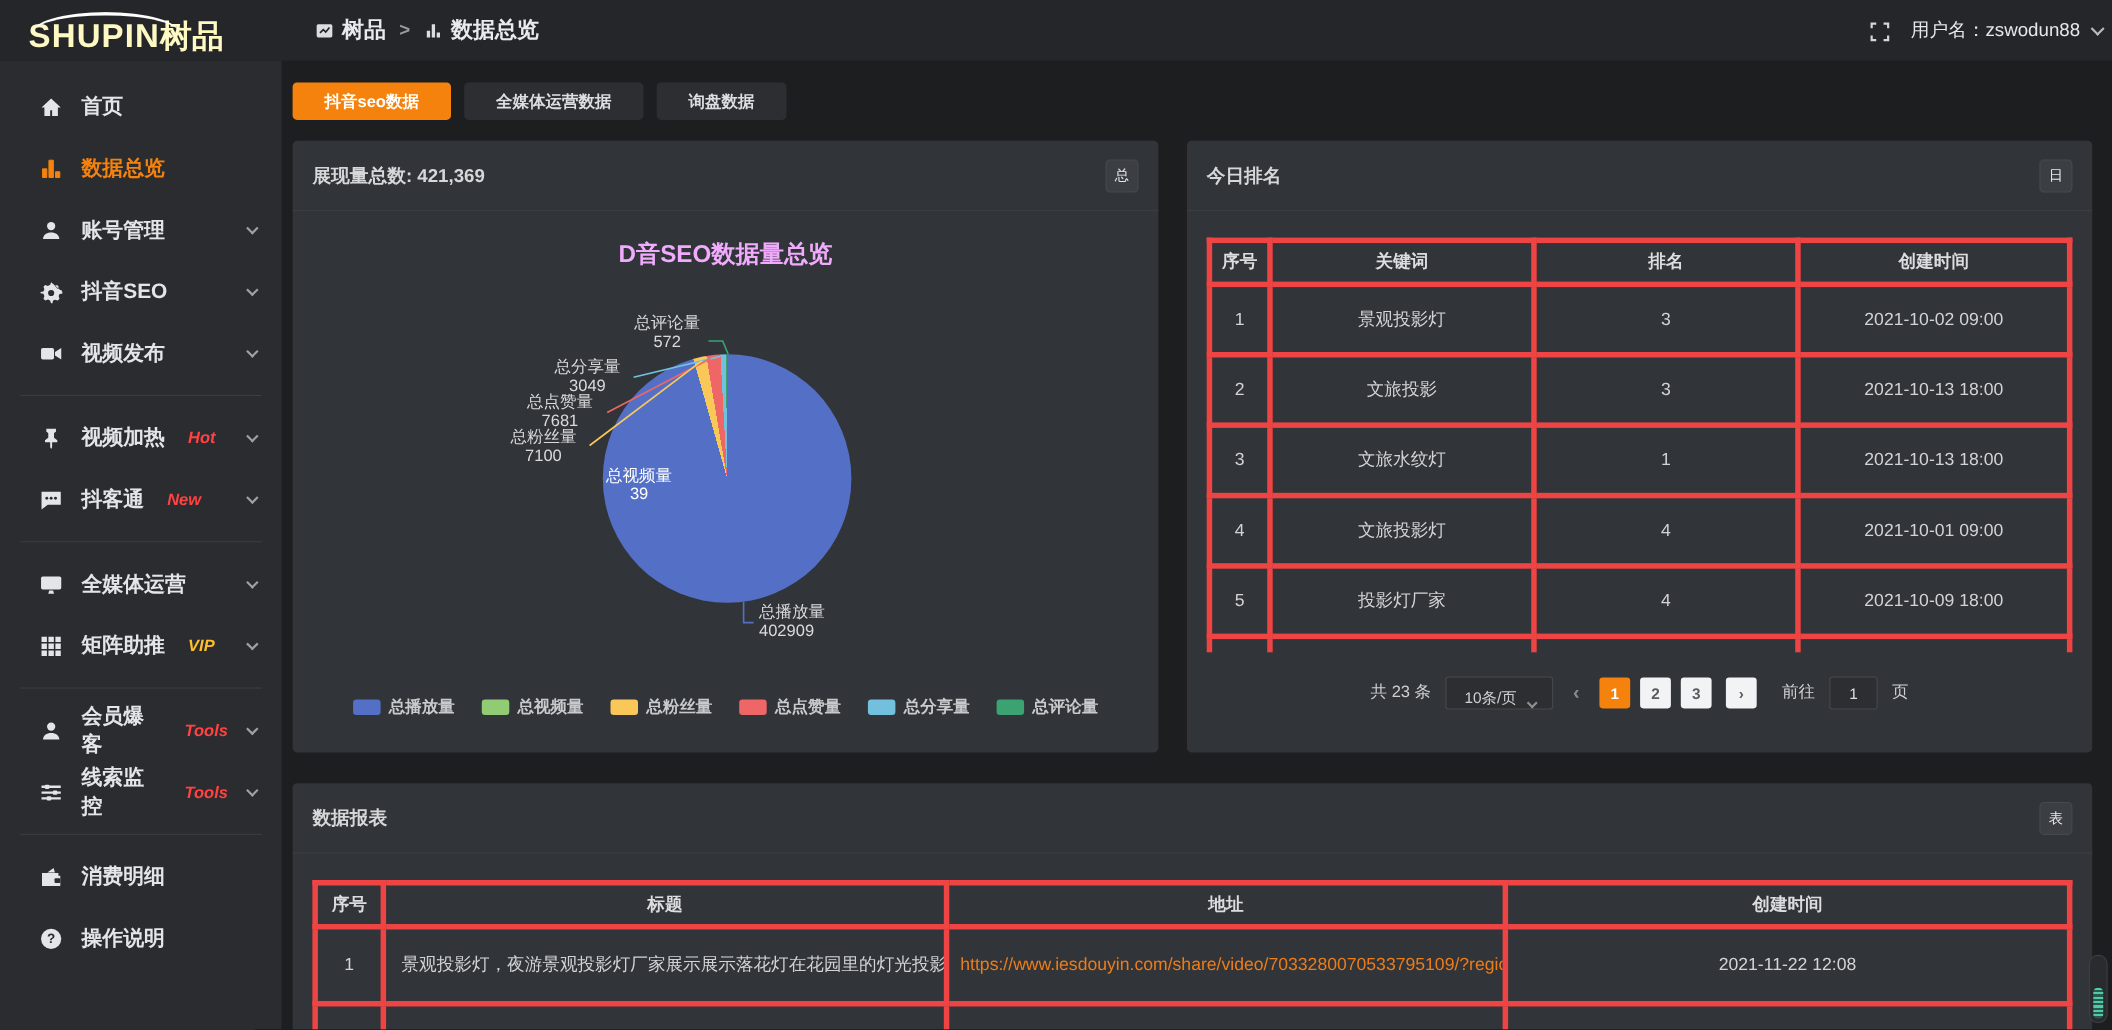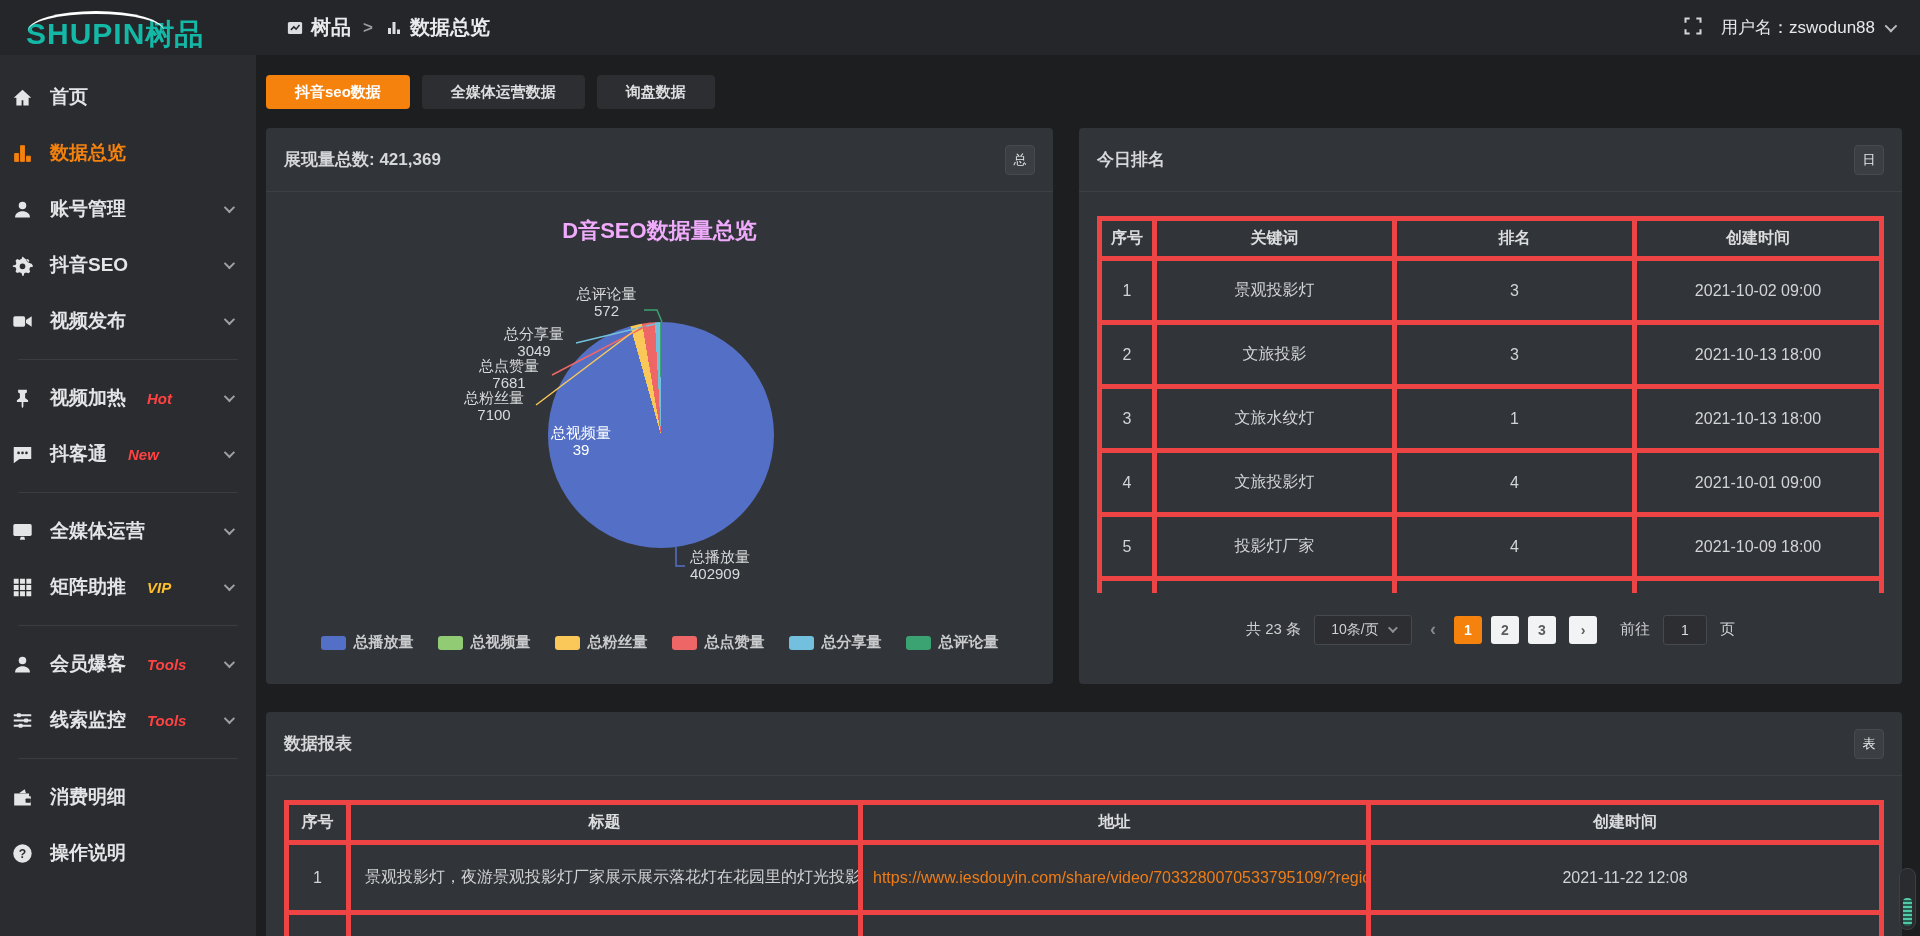--- a/index.html
+++ b/index.html
@@ -2,36 +2,36 @@
 <html><head>
 <meta charset="utf-8">
 <style>
   * { margin:0; padding:0; box-sizing:border-box; }
   html,body { width:1920px; height:936px; }
   body { font-family:"Liberation Sans","DejaVu Sans",sans-serif; background:#1d1e20; overflow:hidden; }
   .app { position:relative; width:1920px; height:936px; overflow:hidden; background:#1d1e20; }
 
   
   .topbar { position:absolute; left:0; top:0; right:0; height:55px; background:#242629; display:flex; align-items:center; z-index:10; }
-  .logo-wrap { width:256px; flex:none; padding-left:26px; position:relative; color:#14b8a6; display:flex; align-items:flex-end; cursor:pointer; }
+  .logo-wrap { width:256px; flex:none; padding-left:26px; position:relative; color:#fef9c3; display:flex; align-items:flex-end; cursor:pointer; }
   .logo-arc { position:absolute; left:28px; top:4px; width:136px; height:20px; border-top:3px solid #fff; border-radius:50% 50% 0 0 / 100% 100% 0 0; }
   .logo-en { font-size:30px; font-weight:800; letter-spacing:1px; line-height:1; padding-top:12px; }
   .logo-cn { font-size:29px; font-weight:800; line-height:1; }
   .breadcrumb { margin-left:30px; display:flex; align-items:center; font-size:20px; color:#e9eaec; font-weight:600; }
   .bc-item { display:flex; align-items:center; gap:7px; cursor:pointer; }
   .bc-sep { color:#9a9b9d; margin:0 12px; font-size:17px; font-weight:700; }
   .bc-icon svg { width:18px; height:18px; display:block; fill:#dcdde0; }
-  .topbar-right { margin-left:auto; display:flex; align-items:flex-start; gap:18px; padding-right:26px; color:#e6e7e9; }
+  .topbar-right { margin-left:auto; display:flex; align-items:flex-end; gap:18px; padding-right:10px; color:#e6e7e9; }
   .fullscreen-btn svg { width:20px; height:20px; display:block; stroke:#d5d6d8; }
   .user-wrap { display:flex; align-items:center; gap:10px; font-size:17px; cursor:pointer; }
   .chev { width:9px; height:9px; border-right:2px solid #b9babc; border-bottom:2px solid #b9babc; transform:rotate(45deg) translateY(-2px); display:inline-block; }
 
   
   .sidebar { position:absolute; left:0; top:55px; bottom:0; width:256px; background:#2a2c30; padding-top:14px; }
-  .side-item { height:56px; display:flex; align-items:center; gap:17px; padding:0 24px 0 12px; font-size:19px; font-weight:600; color:#e4e5e7; cursor:pointer; }
+  .side-item { height:56px; display:flex; align-items:center; gap:17px; padding:0 24px 0 36px; font-size:19px; font-weight:600; color:#e4e5e7; cursor:pointer; }
   .side-item.active { color:#f5820d; }
   .side-item.active .side-icon svg { fill:#f5820d; stroke:#f5820d; }
   .side-icon { width:21px; height:21px; flex:none; }
   .side-icon svg { width:21px; height:21px; display:block; fill:#e4e5e7; }
   .badge { font-style:italic; font-weight:700; font-size:15px; margin-left:4px; }
   .side-item .chev { margin-left:auto; width:8px; height:8px; border-color:#9fa0a2; }
   .side-divider { height:1px; background:#3a3c40; margin:10px 18px; }
 
   
   .main { position:absolute; left:256px; top:55px; right:0; padding:20px 18px 0 10px; }
@@ -71,21 +71,21 @@
   .data-table th { height:40px; font-weight:600; color:#dcdDDf; color:#dcddde; }
   .rank-table td { height:64px; }
   .report-table td { height:70px; }
   .report-table td.cell-title { text-align:left; padding:0 14px; white-space:nowrap; }
   .report-table td.cell-link { color:#ee7d18; text-align:left; padding:0 10px; white-space:nowrap; cursor:pointer; }
   tr.partial td { height:14px; border-bottom:none; }
   .report-table tr.partial td { height:26px; }
 
   
   .pagination { margin-top:22px; display:flex; align-items:center; justify-content:center; gap:13px; font-size:15px; color:#cfd0d2; }
-  .page-size-box { min-width:98px; height:30px; padding:0 10px; background:#2c2e31; border:1px solid #46494d; border-radius:3px; display:flex; align-items:center; justify-content:center; gap:9px; font-size:14px; cursor:pointer; }
+  .page-size-box { min-width:98px; height:30px; padding:0 10px; background:#2c2e31; border:1px solid #46494d; border-radius:3px; display:flex; align-items:flex-end; justify-content:center; gap:9px; font-size:14px; cursor:pointer; }
   .page-size-box .chev { width:7px; height:7px; border-color:#8f9092; }
   .page-prev { color:#8a8b8d; font-size:18px; font-weight:700; padding:0 5px; cursor:pointer; }
   .page-btn { min-width:28px; height:28px; padding:0 6px; background:#f2f3f5; color:#5a5c5e; border-radius:3px; display:flex; align-items:center; justify-content:center; font-size:14px; font-weight:700; cursor:pointer; }
   .page-btn.active { background:#f5820d; color:#fff; }
   .goto-input { width:44px; height:30px; background:#2c2e31; border:1px solid #46494d; border-radius:3px; color:#dddee0; text-align:center; font-size:14px; font-family:inherit; }
 
   .report-panel { margin-top:28px; height:400px; }
 
   
   .scroll-widget { position:absolute; right:4px; bottom:6px; width:17px; height:62px; background:#292b2e; border:1px solid #3c3f43; border-radius:8px; cursor:pointer; }

